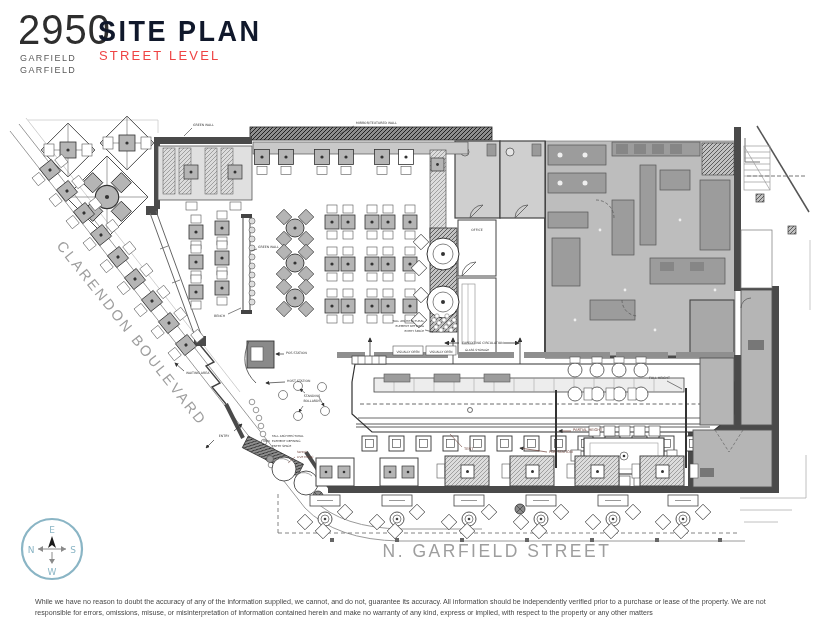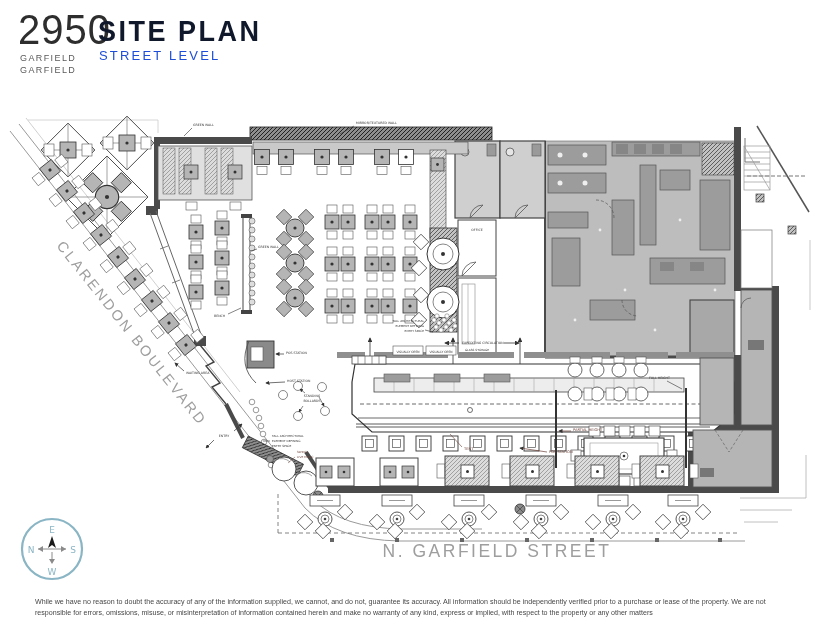--- a/index.html
+++ b/index.html
@@ -4,21 +4,21 @@
 <style>
   html,body{margin:0;padding:0;background:#fff;}
   #page{position:relative;width:827px;height:630px;background:#fff;overflow:hidden;
         font-family:"Liberation Sans",sans-serif;}
   
   #lot{position:absolute;left:18px;top:6px;font-size:40px;font-weight:400;color:#2e2e2e;
        letter-spacing:1px;transform:scaleY(1.05);transform-origin:top left;}
   #addr{position:absolute;left:20px;top:52px;font-size:9px;color:#5a5a5a;letter-spacing:1.4px;line-height:1.35;}
   #title{position:absolute;left:98px;top:15px;font-size:27px;font-weight:bold;color:#10182b;
          letter-spacing:2.5px;transform:scaleY(1.08);transform-origin:top left;}
-  #subtitle{position:absolute;left:99px;top:48px;font-size:13px;color:#1d4ed8;letter-spacing:2.2px;}
+  #subtitle{position:absolute;left:99px;top:48px;font-size:13px;color:#ef4444;letter-spacing:2.2px;}
   
   #disclaimer{position:absolute;left:35px;top:597px;width:732px;font-size:7.1px;color:#474747;
               line-height:1.6;}
   #logo{position:absolute;right:8px;top:578px;}
   svg text{font-family:"DejaVu Sans",sans-serif;}
   .lbs{font-size:3.2px;fill:#333;}
   .lbr{font-size:3.6px;fill:#6d4038;}
   .street{fill:#9e9e9e;letter-spacing:2.5px;font-family:"Liberation Sans",sans-serif;}
 </style>
 </head>

